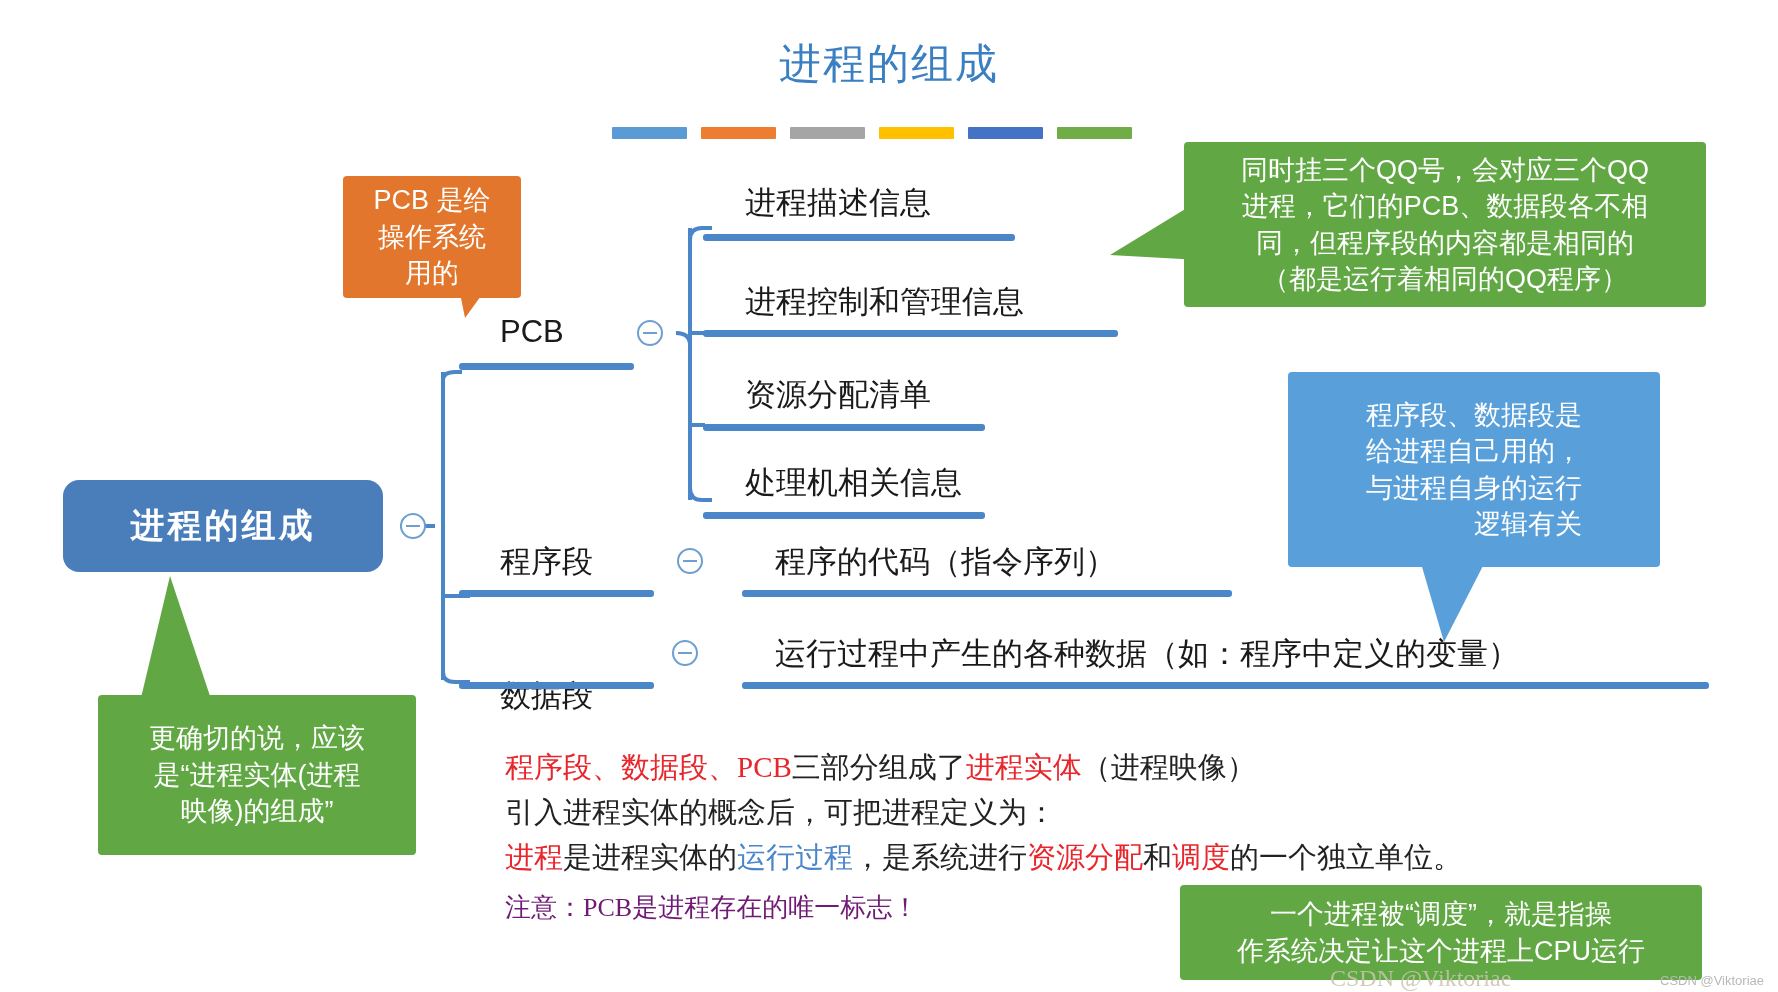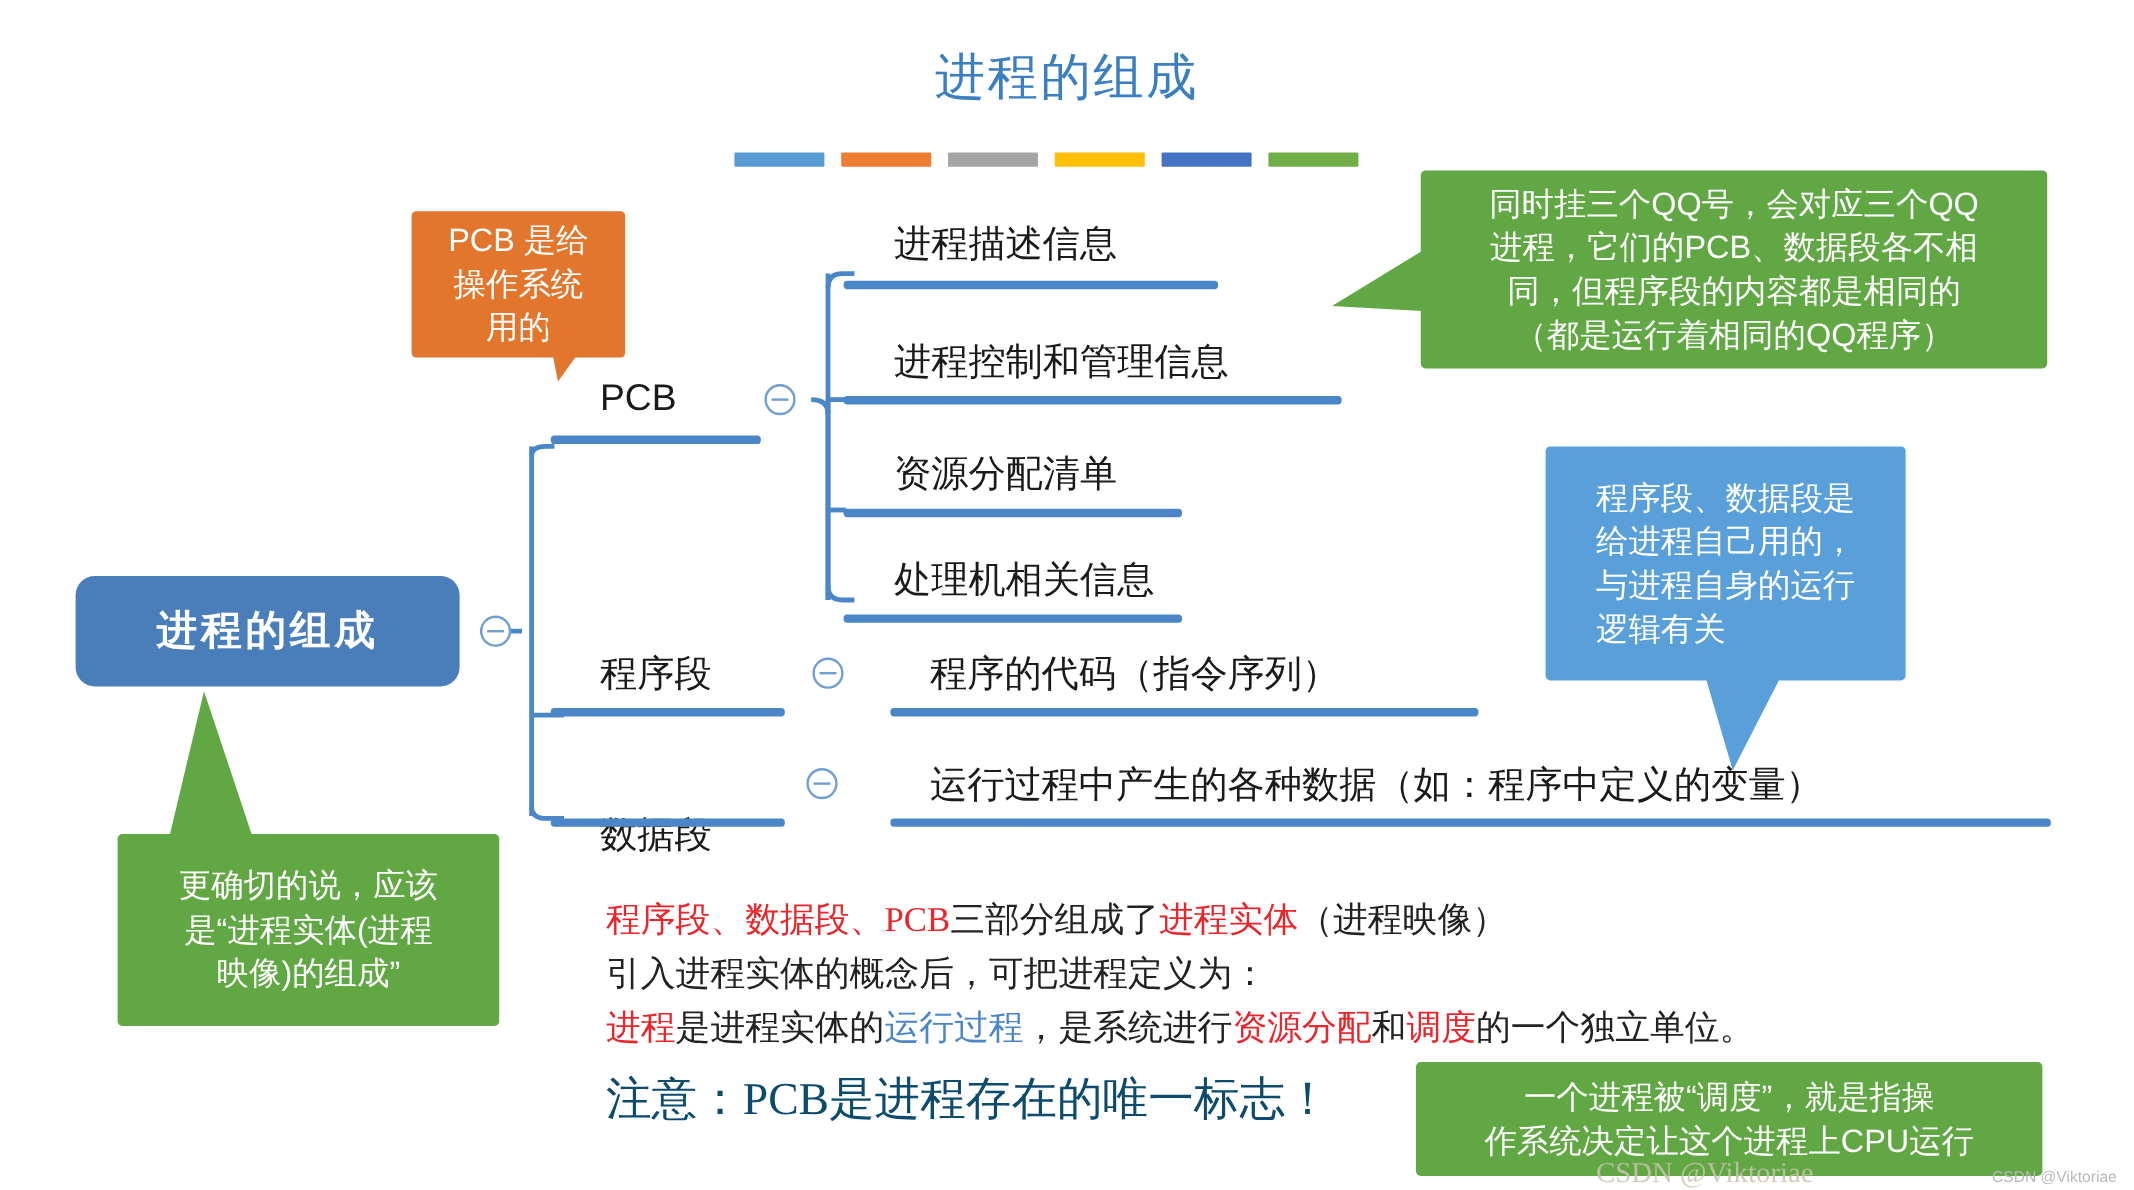--- a/index.html
+++ b/index.html
@@ -144,22 +144,22 @@
     color: #222222;
     line-height: 1.55;
   }
   .bottom-text .red { color: #e8262b; }
   .bottom-text .blue { color: #4a86c8; }
   .note-line {
     position: absolute;
     left: 505px;
     top: 890px;
     font-family: "Liberation Serif", serif;
-    font-size: 38px;
-    color: #0c4a6e;
+    font-size: 26px;
+    color: #701a75;
   }
 
   .watermark {
     position: absolute;
     right: 14px;
     bottom: 4px;
     font-size: 13px;
     color: #b9b9b9;
     font-family: "Liberation Sans", sans-serif;
   }
@@ -248,21 +248,21 @@
   </svg>
 
   <div class="callout callout-green" style="left:1184px; top:124px; width:522px; height:165px; font-size:27px; text-align:center; white-space:pre-line; display:flex; align-items:center; justify-content:center;margin-top:18px;">同时挂三个QQ号，会对应三个QQ
 进程，它们的PCB、数据段各不相
 同，但程序段的内容都是相同的
 （都是运行着相同的QQ程序）</div>
   <svg style="position:absolute; left:1110px; top:200px; width:90px; height:70px;">
     <polygon points="90,0 90,60 0,55" fill="#61a744"></polygon>
   </svg>
 
-  <div class="callout callout-blue" style="left:1288px; top:372px; width:300px; height:195px; font-size:27px; text-align:left; white-space:pre-line; display:flex; align-items:center; justify-content:center;">程序段、数据段是
+  <div class="callout callout-blue" style="left:1288px; top:372px; width:372px; height:195px; font-size:27px; text-align:right; white-space:pre-line; display:flex; align-items:center; justify-content:center;">程序段、数据段是
 给进程自己用的，
 与进程自身的运行
 逻辑有关</div>
   <svg style="position:absolute; left:1420px; top:560px; width:90px; height:85px;">
     <polygon points="0,0 66,0 24,82" fill="#59a0da"></polygon>
   </svg>
 
   <div class="callout callout-green" style="left:67px; top:695px; width:318px; height:160px; font-size:27px; text-align:center; white-space:pre-line; display:flex; align-items:center; justify-content:center;margin-left:31px;">更确切的说，应该
 是“进程实体(进程
 映像)的组成”</div>

